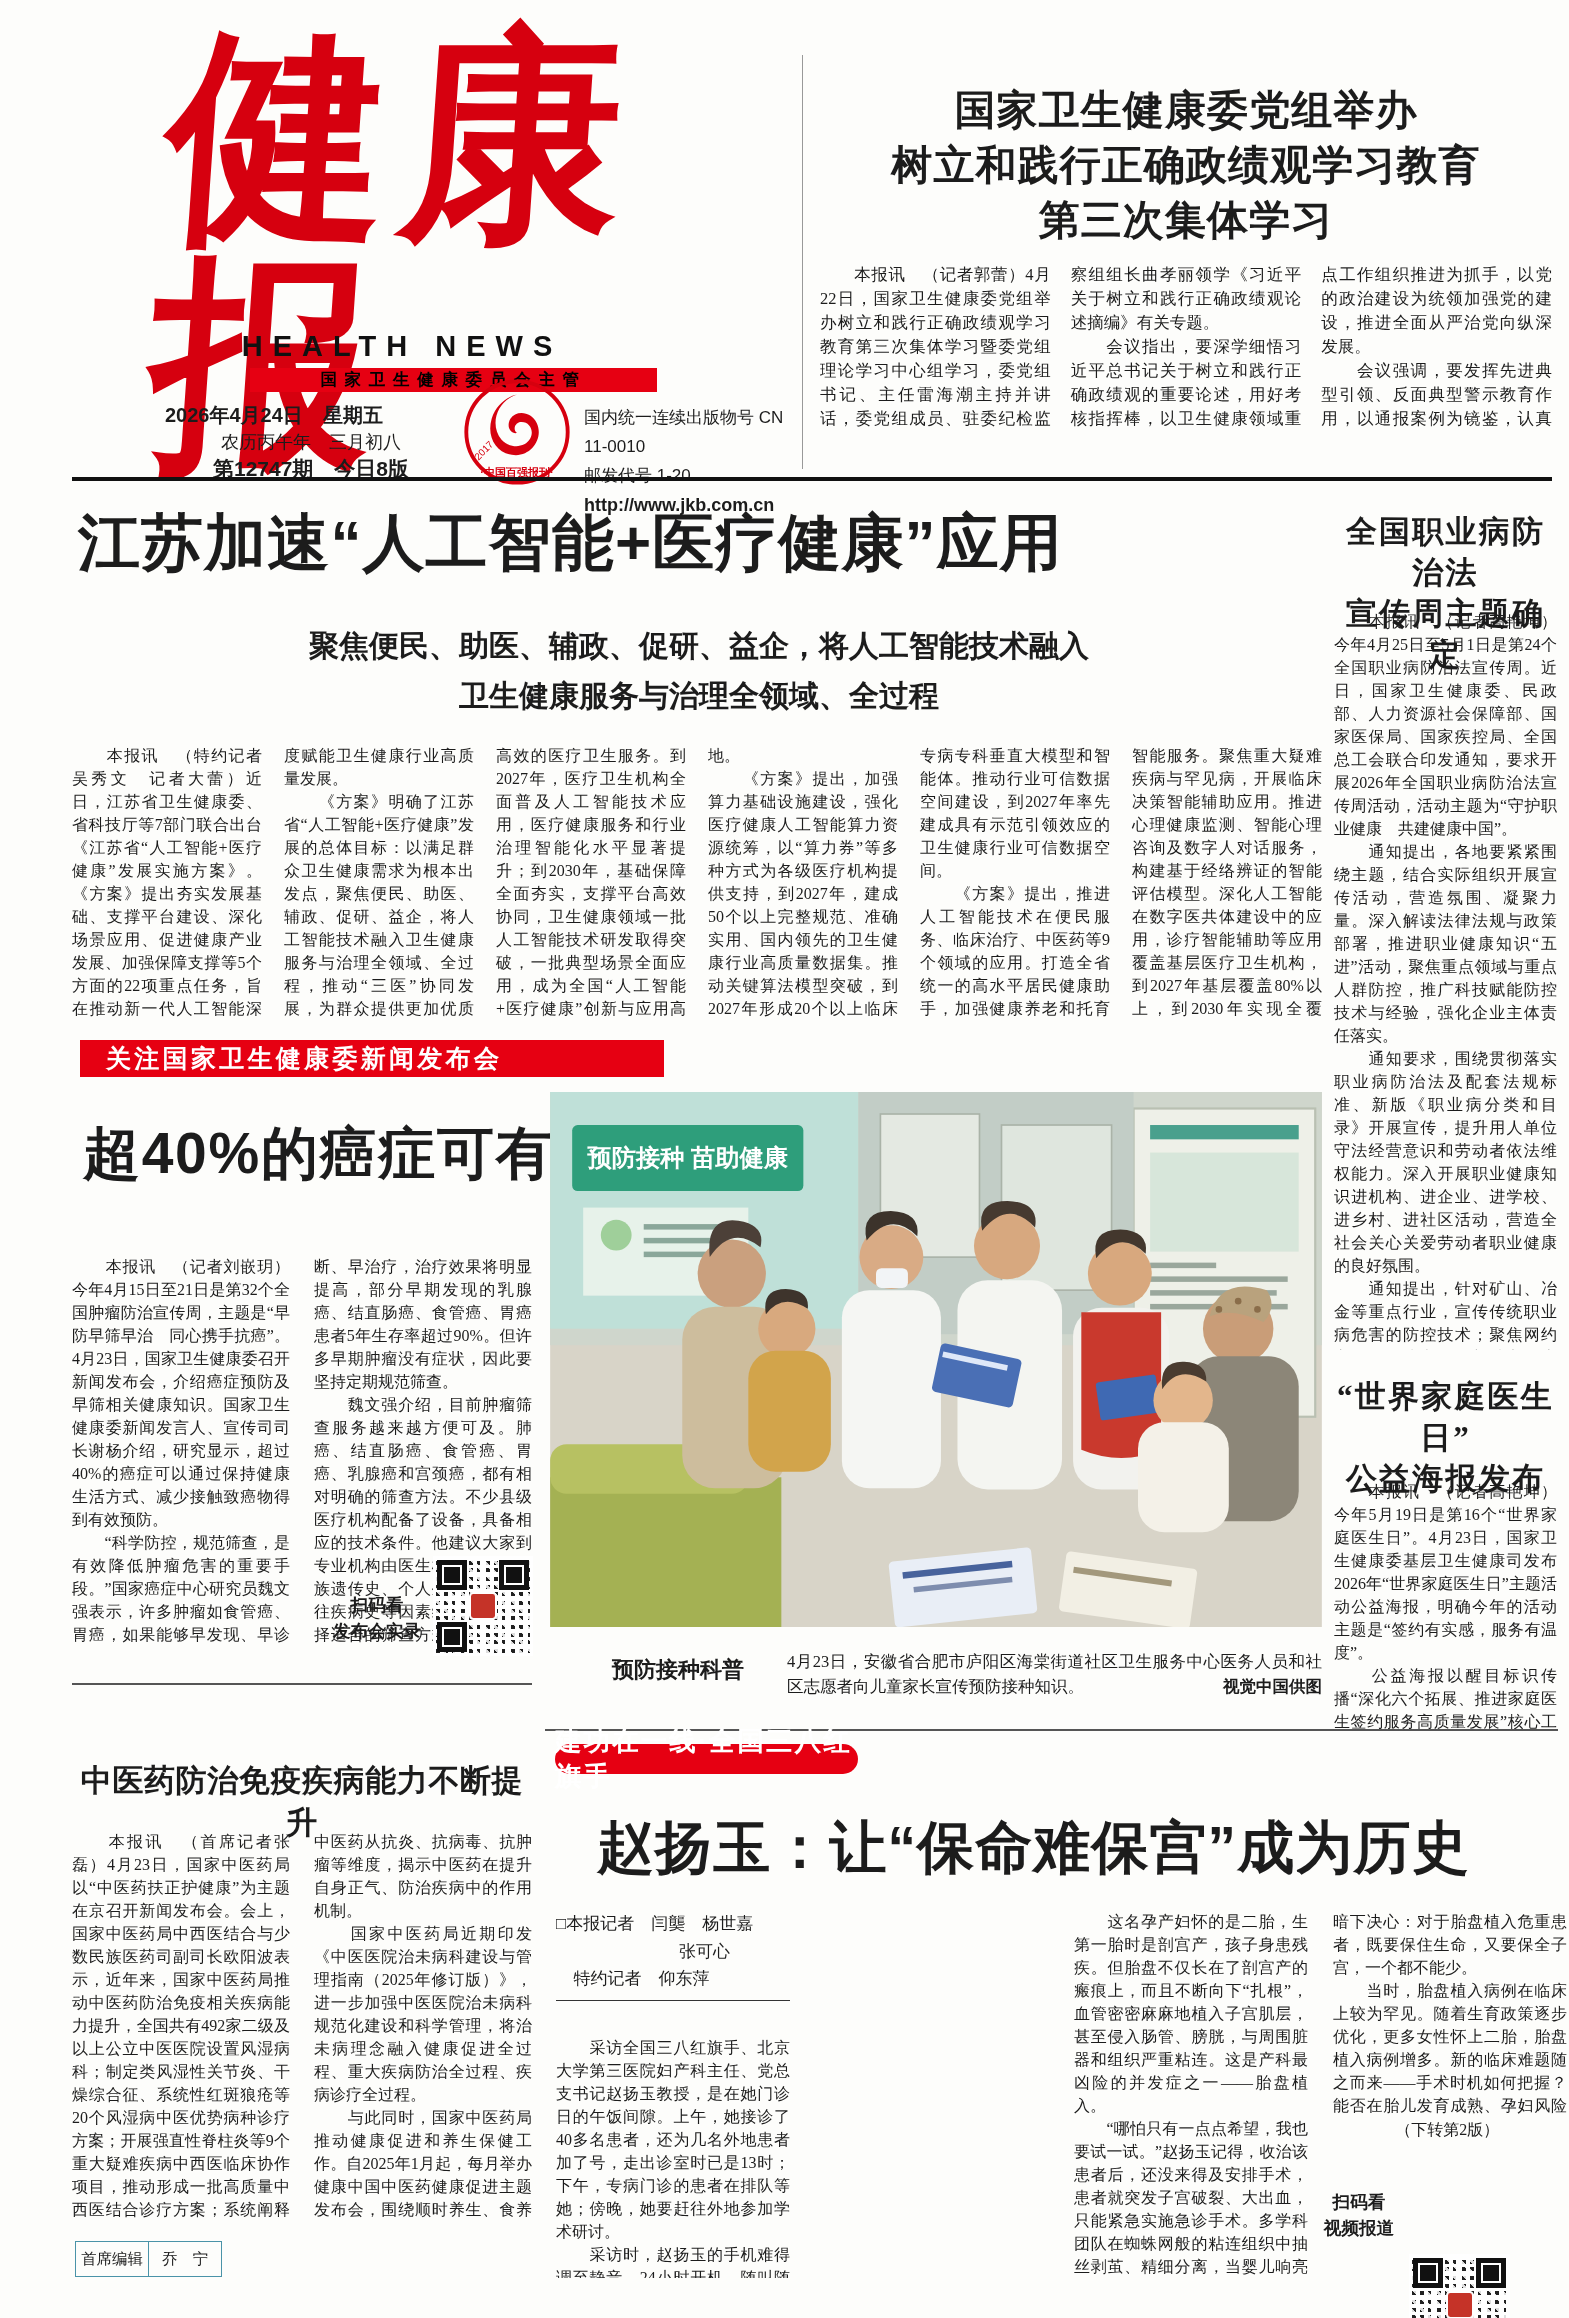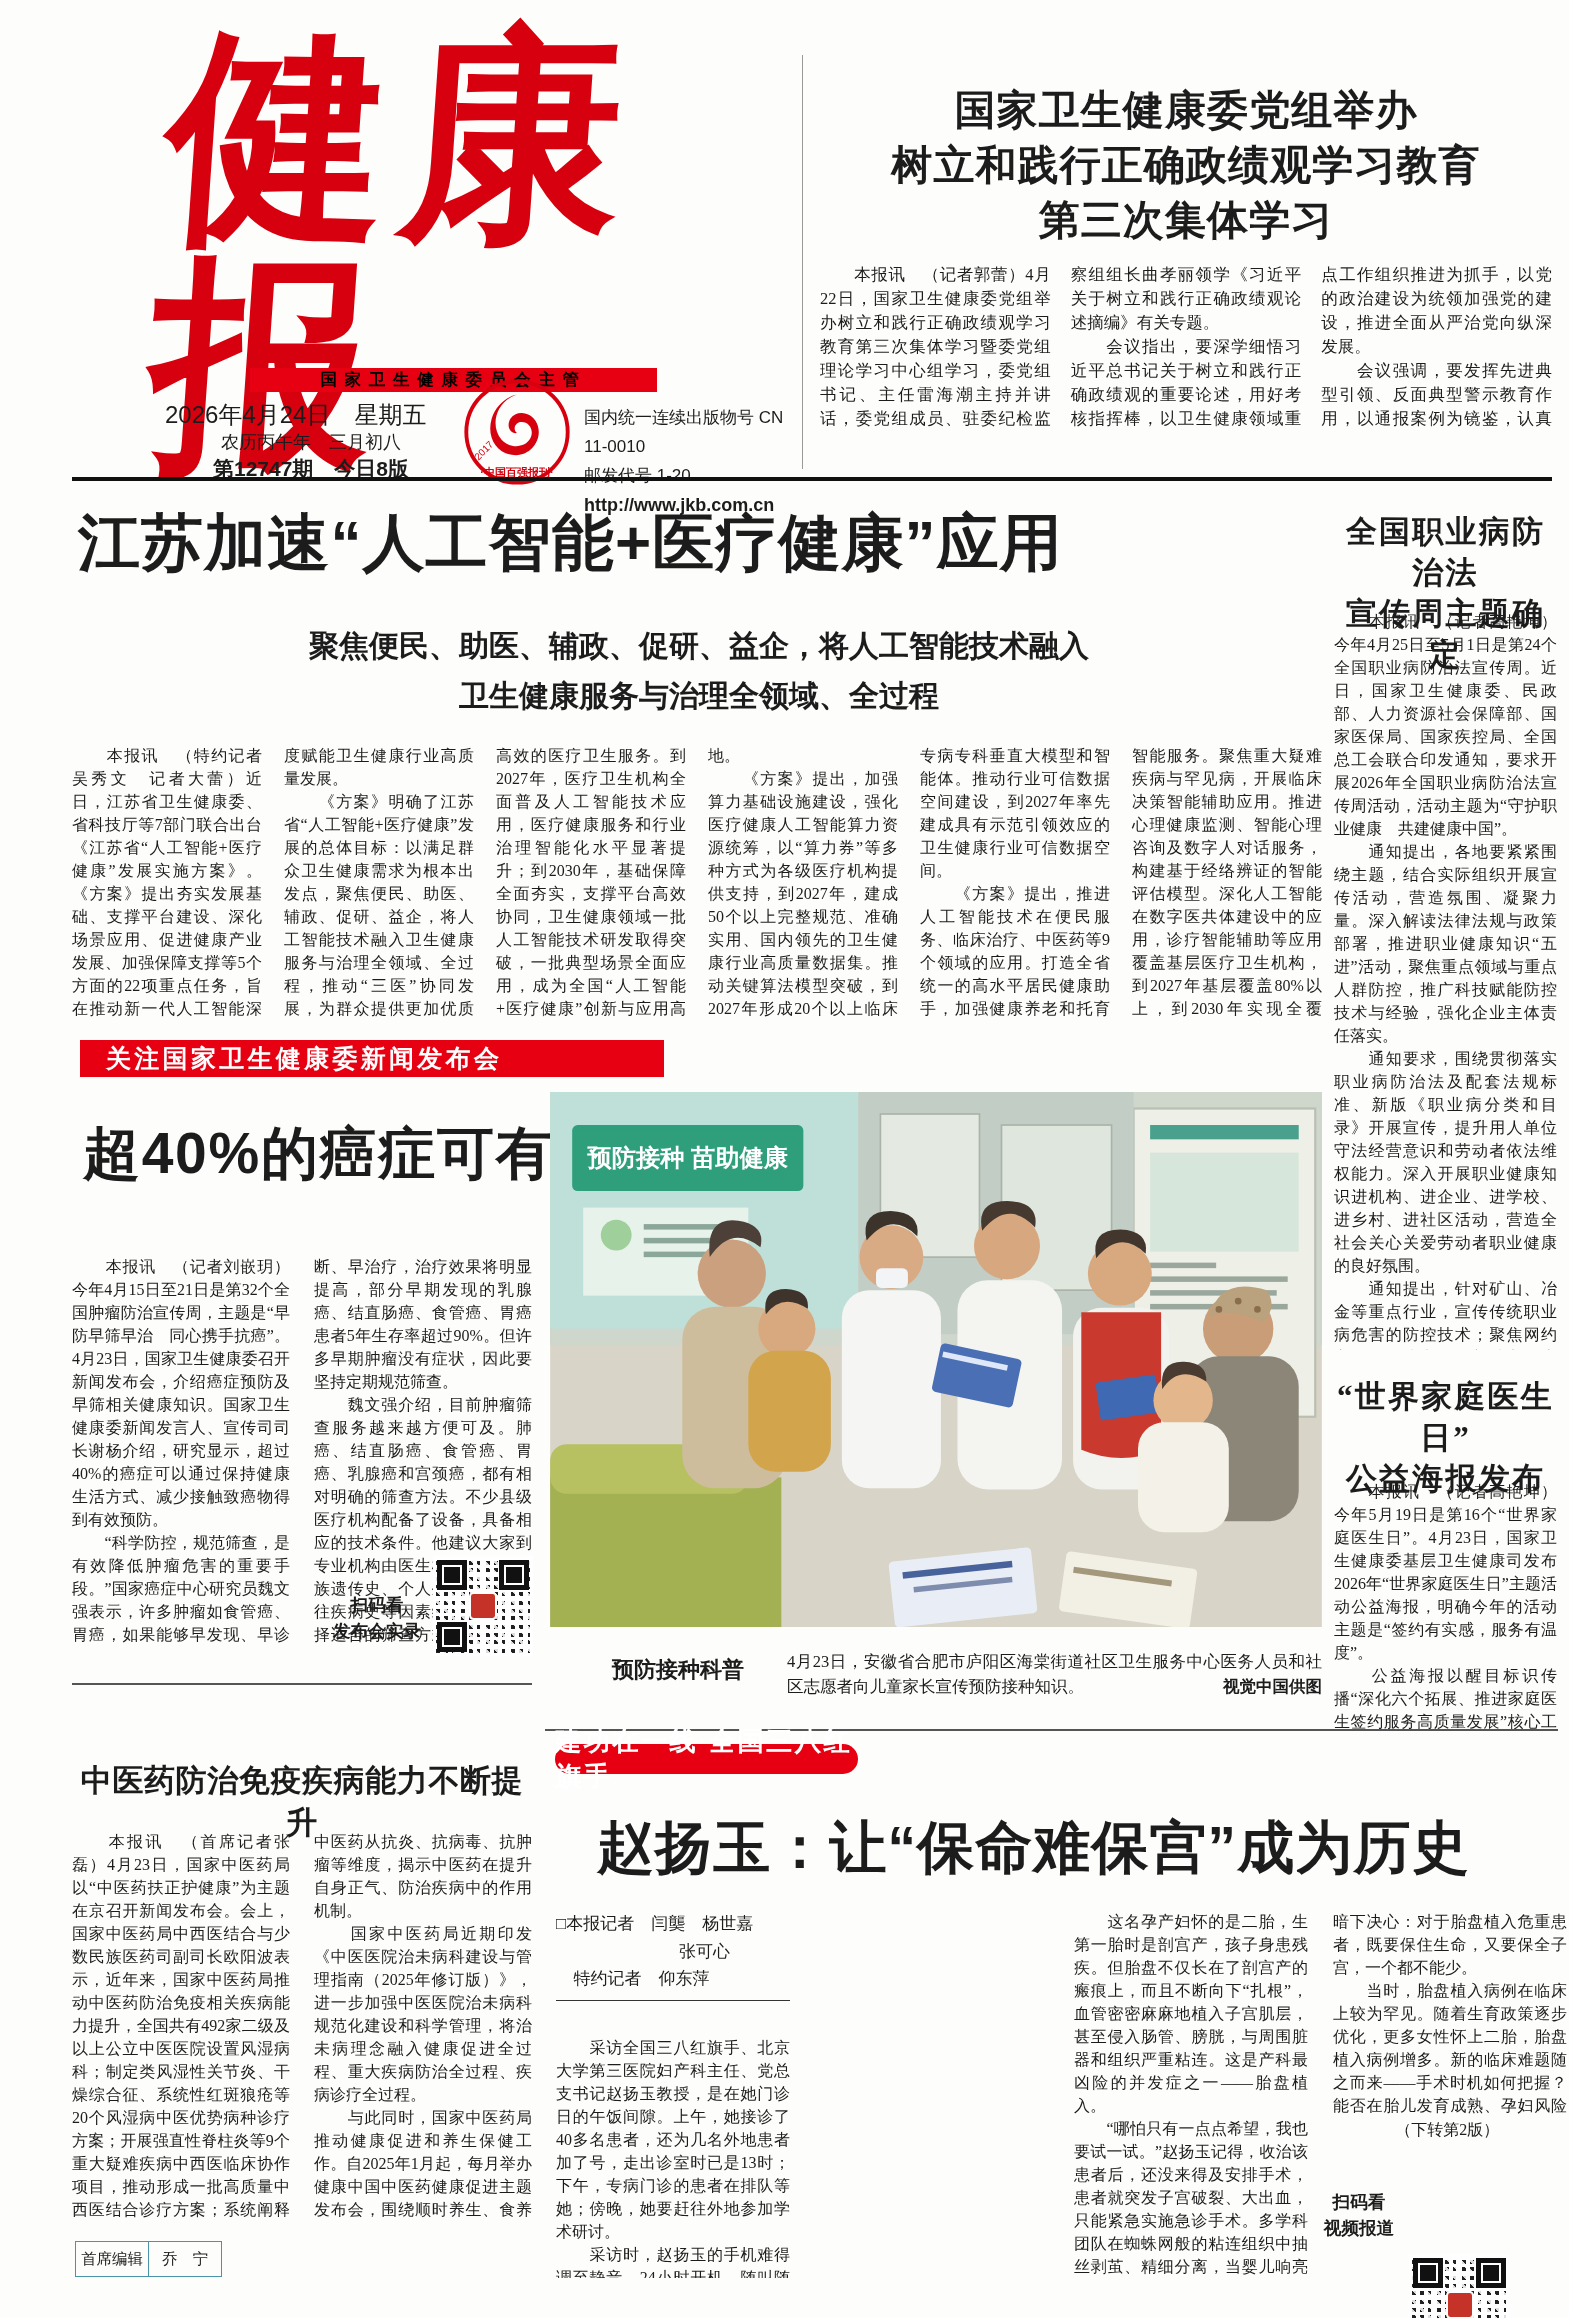--- a/index.html
+++ b/index.html
@@ -51,24 +51,27 @@
   .credit{font-weight:900;}
 </style>
 </head>
 <body>
 
 <div id="page">
 
   <div class="abs" style="left:160px;top:33px;width:633px;height:297px;">
     <div id="logo">健康报</div>
   </div>
+  <div class="abs sans" style="left:160px;top:330px;width:484px;text-align:center;">
+    <span id="healthnews">HEALTH NEWS</span>
+  </div>
   <div class="abs" id="supervisor" style="left:250px;top:368px;width:407px;height:24px;">国家卫生健康委员会主管</div>
 
   <div class="abs" style="left:165px;top:400px;width:292px;">
-    <div class="dateline sans" style="font-size:24px;font-weight:400;line-height:30px;">
+    <div class="dateline sans" style="font-size:20px;font-weight:700;line-height:30px;">
       <span>2026年4月24日</span>　<span>星期五</span>
     </div>
     <div class="dateline sans" style="font-size:18px;line-height:25px;text-align:center;">
       <span>农历丙午年</span>　<span>三月初八</span>
     </div>
     <div class="dateline sans" style="font-size:21px;font-weight:700;line-height:27.5px;text-align:center;">
       <span>第12747期</span>　<span>今日8版</span>
     </div>
   </div>
 

